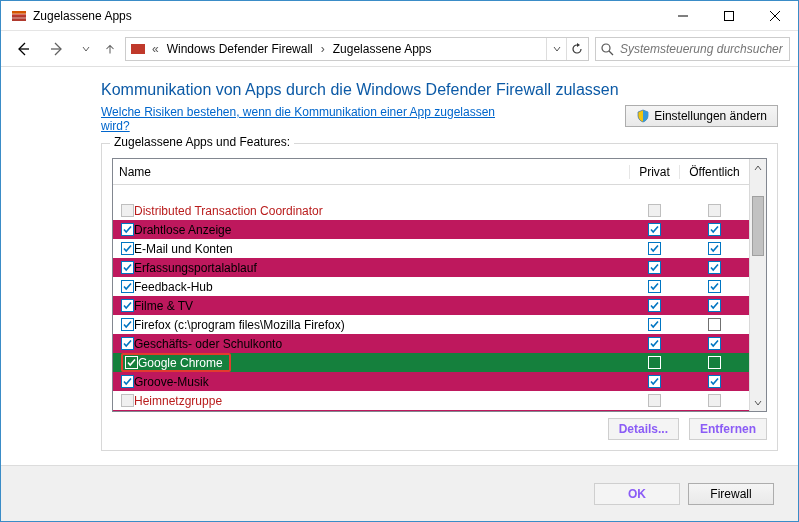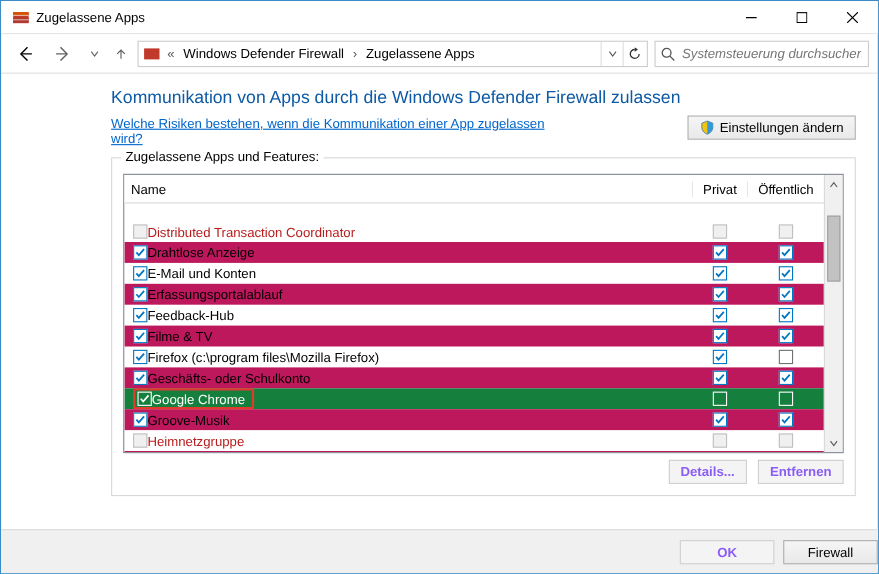--- a/index.html
+++ b/index.html
@@ -209,27 +209,27 @@
     display:flex;
     justify-content:flex-end;
     gap: 10px;
     margin-top: 6px;
   }
 
   
   .footer {
     position: absolute;
     left:1px; right:1px; bottom:1px;
-    height: 40px;
+    height: 56px;
     background: #f0f0f0;
     border-top: 1px solid #dcdcdc;
     display:flex;
     align-items:center;
     justify-content:flex-end;
-    padding-right: 0;
+    padding-right: 24px;
     gap: 8px;
     margin-top: 12px;
   }
   .footer .btn { width: 86px; justify-content:center; }
 </style>
 </head>
 <body>
 
 <div class="titlebar">
   <span class="app-icon">

